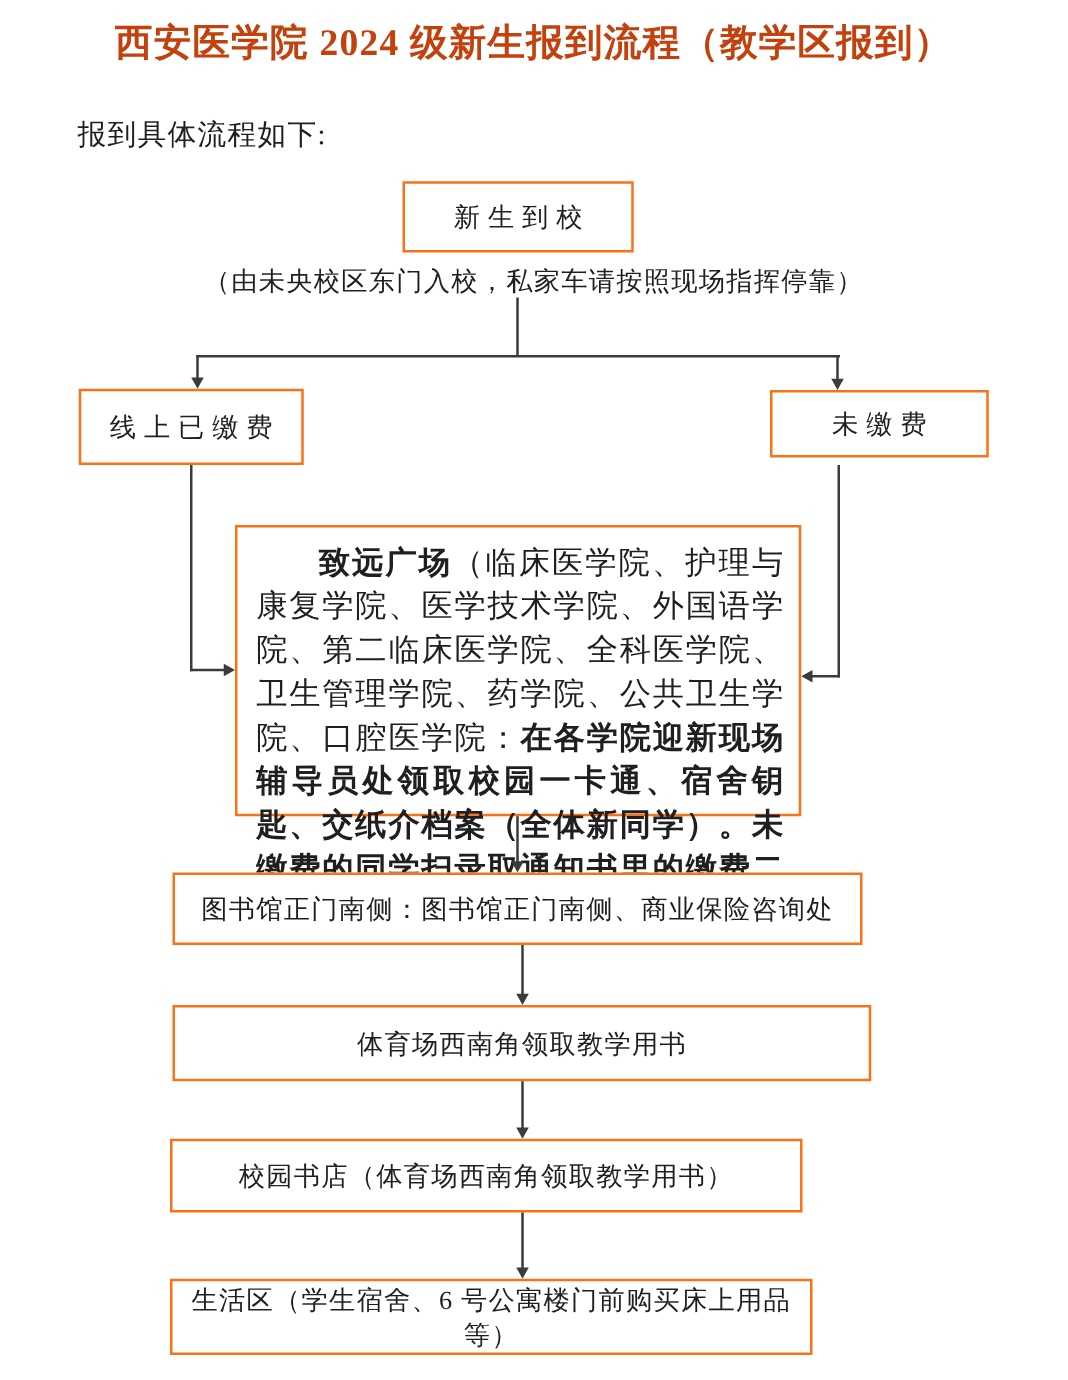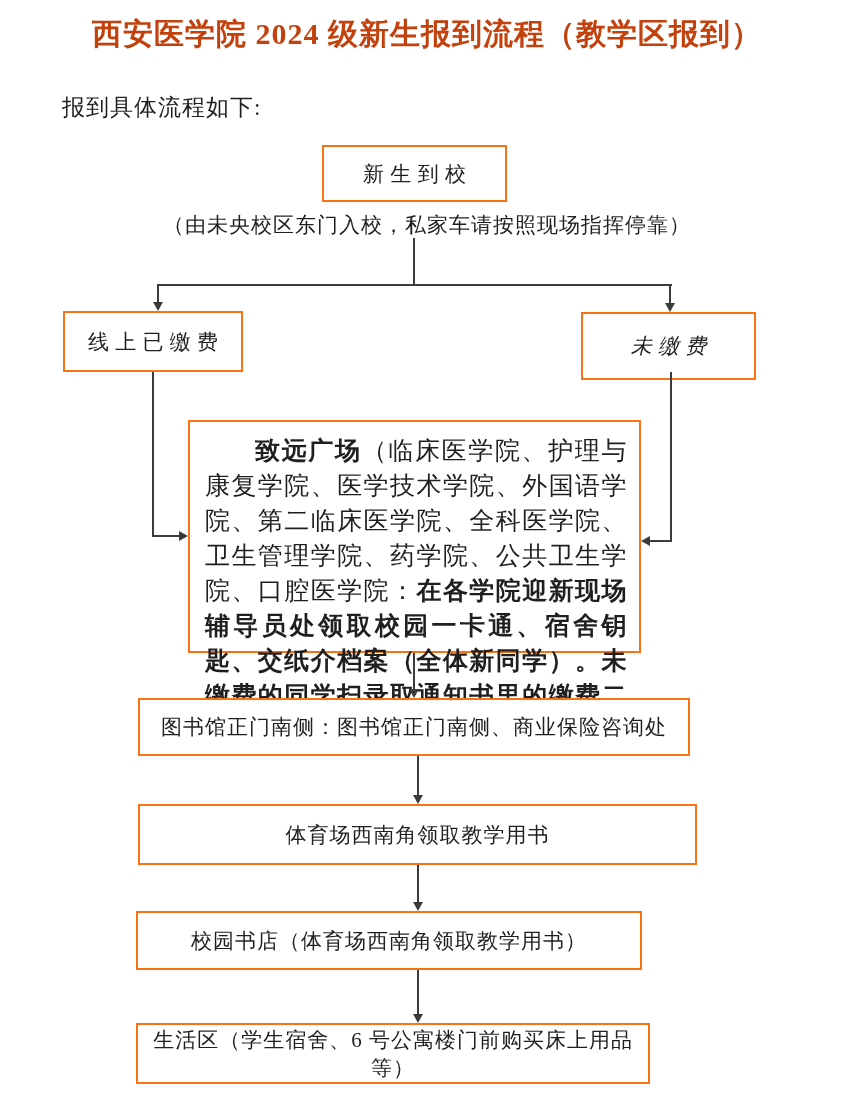--- a/index.html
+++ b/index.html
@@ -86,21 +86,21 @@
   <div class="hline" style="left:157px;top:284px;width:515px;"></div>
   <div class="vline" style="left:157px;top:284px;height:20px;"></div>
   <div class="arr-down" style="left:153px;top:302px;"></div>
   <div class="vline" style="left:669px;top:284px;height:20px;"></div>
   <div class="arr-down" style="left:665px;top:303px;"></div>
 
   <div class="fc-box" style="left:63px;top:311px;width:180px;height:61px;">
     <span class="label-spaced">线上已缴费</span>
   </div>
 
-  <div class="fc-box" style="left:581px;top:312px;width:175px;height:68px;font-style:italic;">
+  <div class="fc-box" style="left:616px;top:312px;width:175px;height:54px;">
     <span class="label-spaced">未缴费</span>
   </div>
 
   <div class="vline" style="left:152px;top:372px;height:165px;"></div>
   <div class="hline" style="left:152px;top:535px;width:28px;"></div>
   <div class="arr-right" style="left:179px;top:531px;"></div>
 
   <div class="vline" style="left:670px;top:372px;height:170px;"></div>
   <div class="hline" style="left:649px;top:540px;width:23px;"></div>
   <div class="arr-left" style="left:641px;top:536px;"></div>

